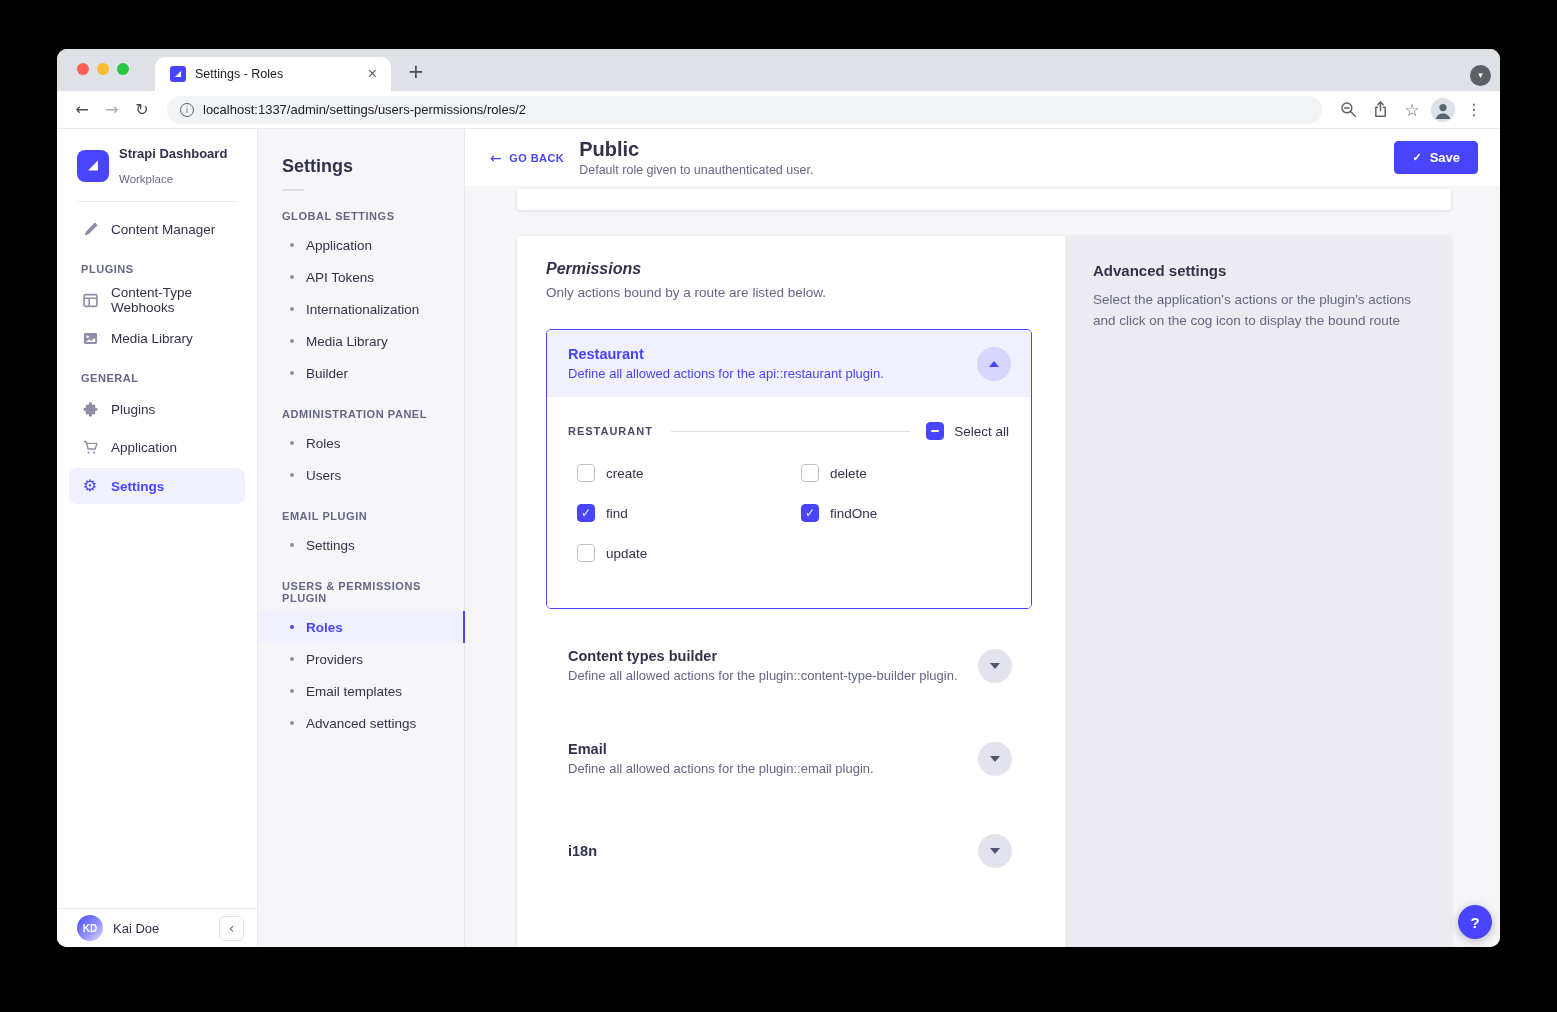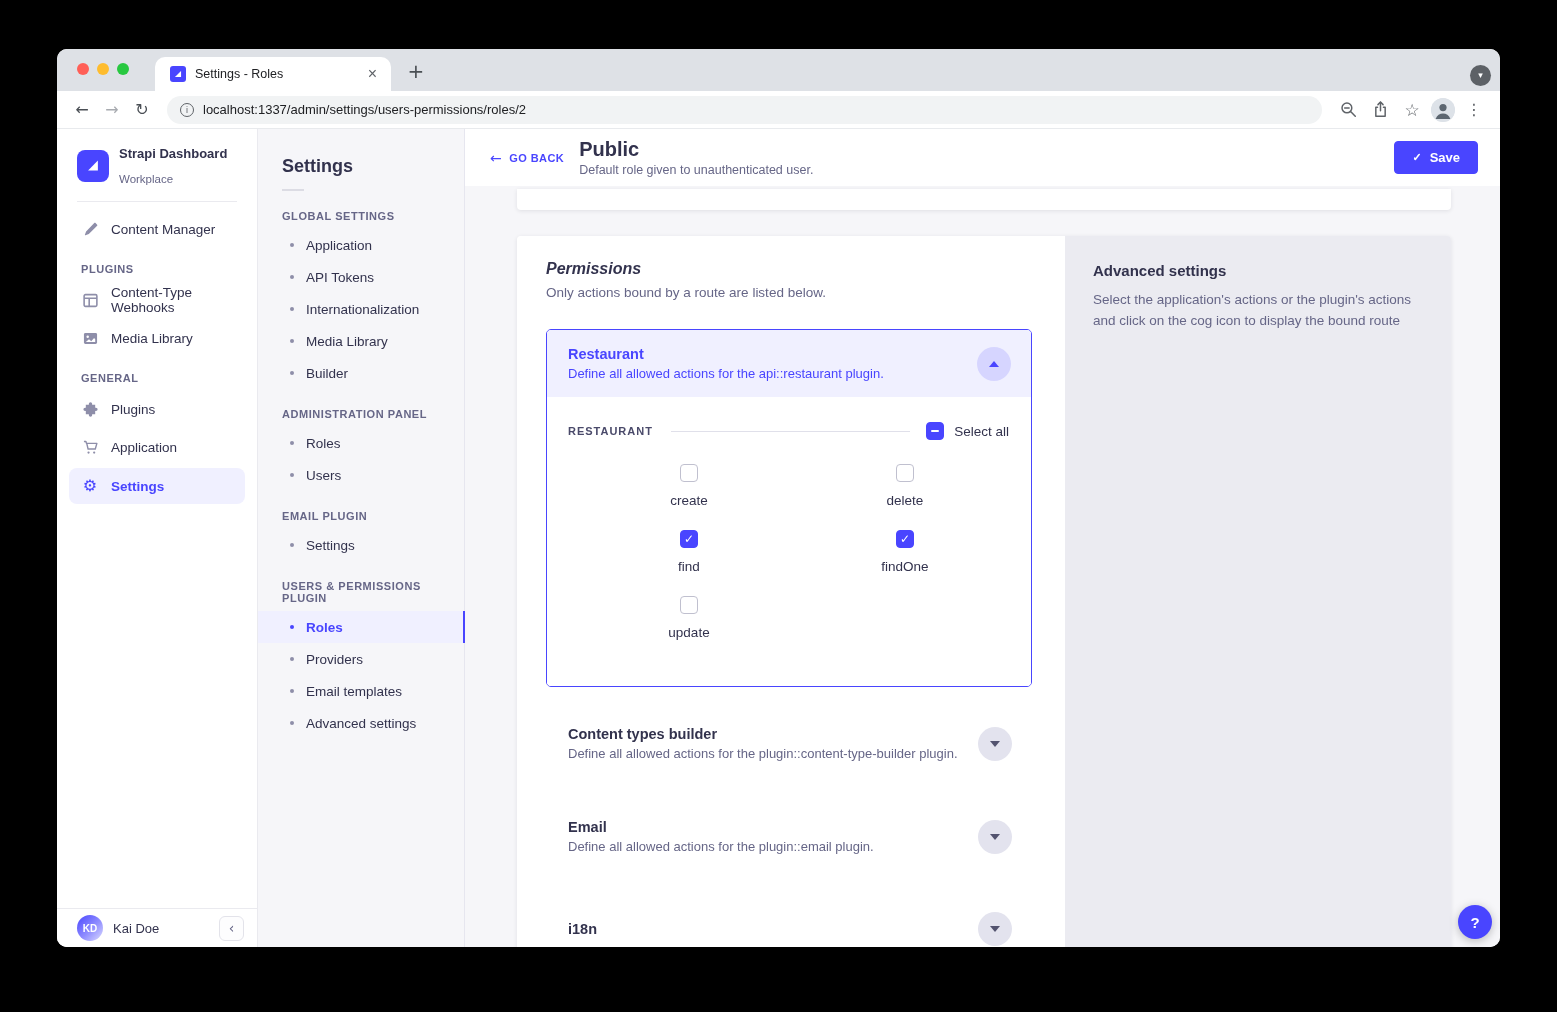--- a/index.html
+++ b/index.html
@@ -144,21 +144,21 @@
   .select-all { display:flex; align-items:center; gap:10px; font-size:13.5px; color:#32324d; }
   .cb { width:18px; height:18px; border:1px solid #c0c0cf; border-radius:4px; background:#fff;
     position:relative; flex-shrink:0; cursor:pointer; }
   .cb.checked { background:#4945ff; border-color:#4945ff; }
   .cb.checked::after { content:"✓"; position:absolute; inset:0; color:#fff; font-size:12px;
     line-height:16px; text-align:center; font-weight:700; }
   .cb.indet { background:#4945ff; border-color:#4945ff; }
   .cb.indet::after { content:""; position:absolute; left:4px; right:4px; top:7px; height:2px;
     background:#fff; border-radius:1px; }
   .action-grid { display:grid; grid-template-columns:224px 1fr; row-gap:22px; margin:24px 0 0 9px; }
-  .action-item { display:flex; align-items:center; gap:11px; font-size:13.5px; color:#32324d;flex-direction:column; }
+  .action-item { display:flex; align-items:center; gap:11px; font-size:13.5px; color:#32324d; }
 
   .adv-title { font-size:15px; font-weight:600; color:#32324d; }
   .adv-desc { font-size:13.5px; color:#666687; line-height:1.55; margin-top:11px; max-width:330px; }
 
   .help-fab { position:absolute; right:8px; bottom:8px; width:34px; height:34px; border-radius:50%;
     background:#4945ff; color:#fff; font-size:15px; font-weight:700; display:flex; align-items:center;
     justify-content:center; box-shadow:0 2px 10px rgba(0,0,0,.25); cursor:pointer; }
 </style>
 </head>
 <body>

